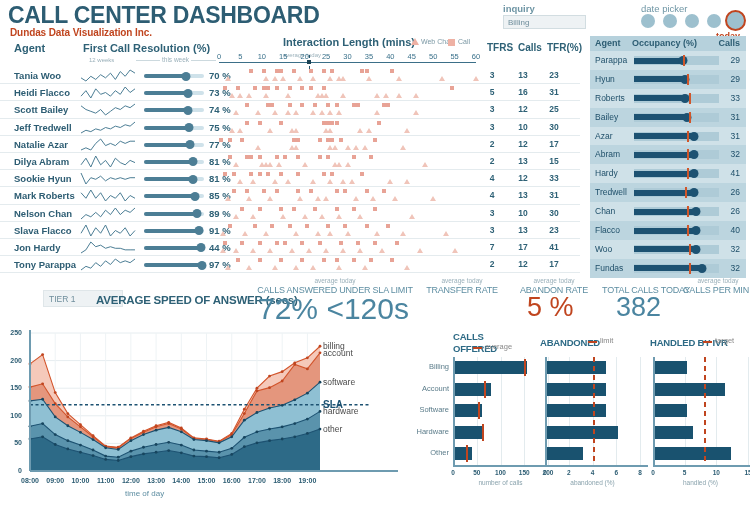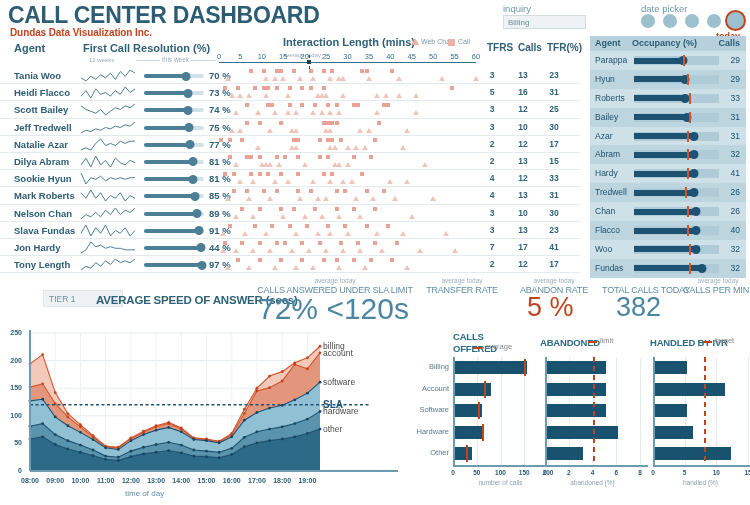--- a/index.html
+++ b/index.html
@@ -12,21 +12,21 @@
     position:relative;
   }
   .root { position:absolute; inset:0; }
 
   
   #title { position:absolute; left:8px; top:2px; font-size:23px; font-weight:bold;
            letter-spacing:-0.3px; color:#2d5d73; white-space:nowrap; }
   #subtitle { position:absolute; left:10px; top:27px; font-size:10px; font-weight:bold;
               color:#c0451f; letter-spacing:-0.1px; }
 
-  #inquiry-label { position:absolute; left:503px; top:3px; font-size:9.5px; color:#6f96a5; }
+  #inquiry-label { position:absolute; left:503px; top:3px; font-size:9.5px; color:#6f96a5;font-weight:bold; }
   #inquiry-box { position:absolute; left:503px; top:15px; width:83px; height:14px;
                  background:#eef2f4; border:1px solid #d2dde1; color:#6f8e9c;
                  font-size:8px; padding:2px 0 0 4px; }
   #datepicker-label { position:absolute; left:641px; top:3px; font-size:9.5px; color:#6f96a5; }
   .dp-dot { position:absolute; top:14px; width:14px; height:14px; border-radius:50%;
             background:#9dc0ce; }
   #dp0 { left:641px; } #dp1 { left:663px; } #dp2 { left:685px; } #dp3 { left:707px; }
   #dp-today { position:absolute; left:725px; top:10px; width:21px; height:21px;
               border-radius:50%; background:#9dc0ce; border:2px solid #c0451f; }
   #today-label { position:absolute; left:716px; top:31px; font-size:9px; font-weight:bold;
@@ -528,21 +528,21 @@
           <div class="tri" style="left: 99.8px;"></div>
           <div class="tri" style="left: 116.933px;"></div>
           <div class="tri" style="left: 138.35px;"></div>
           <div class="tri" style="left: 189.75px;"></div>
         </div>
         <div class="num n-tfrs">3</div>
         <div class="num n-calls">10</div>
         <div class="num n-tfr">30</div>
       </div>
       <div class="arow">
-        <div class="aname">Slava Fundas</div>
+        <div class="aname">Slava Flacco</div>
         <div class="spark"><svg width="56" height="15" viewBox="0 0 56 15">
             <polyline points="1,10.25 5.909090909090909,2 10.818181818181818,13 15.727272727272727,4.75 20.636363636363637,10.25 25.545454545454543,2 30.454545454545453,13 35.36363636363636,7.5 40.27272727272727,10.25 45.18181818181819,4.75 50.090909090909086,13 55,7.5" stroke="#4c7e95" fill="none" stroke-width="1"></polyline>
           </svg></div>
         <div class="bar-track">
           <div class="bar-fill" style="width: 54.6px;"></div>
           <div class="bar-knob" style="left: 54.6px;"></div>
         </div>
         <div class="pct">91 %</div>
         <div class="scatter">
           <div class="sq" style="left: 8.56667px;"></div>
@@ -602,21 +602,21 @@
           <div class="tri" style="left: 138.35px;"></div>
           <div class="tri" style="left: 159.767px;"></div>
           <div class="tri" style="left: 198.317px;"></div>
           <div class="tri" style="left: 232.583px;"></div>
         </div>
         <div class="num n-tfrs">7</div>
         <div class="num n-calls">17</div>
         <div class="num n-tfr">41</div>
       </div>
       <div class="arow">
-        <div class="aname">Tony Length</div>
+        <div class="aname">Tony Parappa</div>
         <div class="spark"><svg width="56" height="15" viewBox="0 0 56 15">
             <polyline points="1,13 5.909090909090909,9.333333333333334 10.818181818181818,11.166666666666666 15.727272727272727,5.666666666666667 20.636363636363637,9.333333333333334 25.545454545454543,3.833333333333332 30.454545454545453,7.5 35.36363636363636,2 40.27272727272727,5.666666666666667 45.18181818181819,3.833333333333332 50.090909090909086,5.666666666666667 55,2" stroke="#4c7e95" fill="none" stroke-width="1"></polyline>
           </svg></div>
         <div class="bar-track">
           <div class="bar-fill" style="width: 58.2px;"></div>
           <div class="bar-knob" style="left: 58.2px;"></div>
         </div>
         <div class="pct">97 %</div>
         <div class="scatter">
           <div class="sq" style="left: 17.1333px;"></div>

